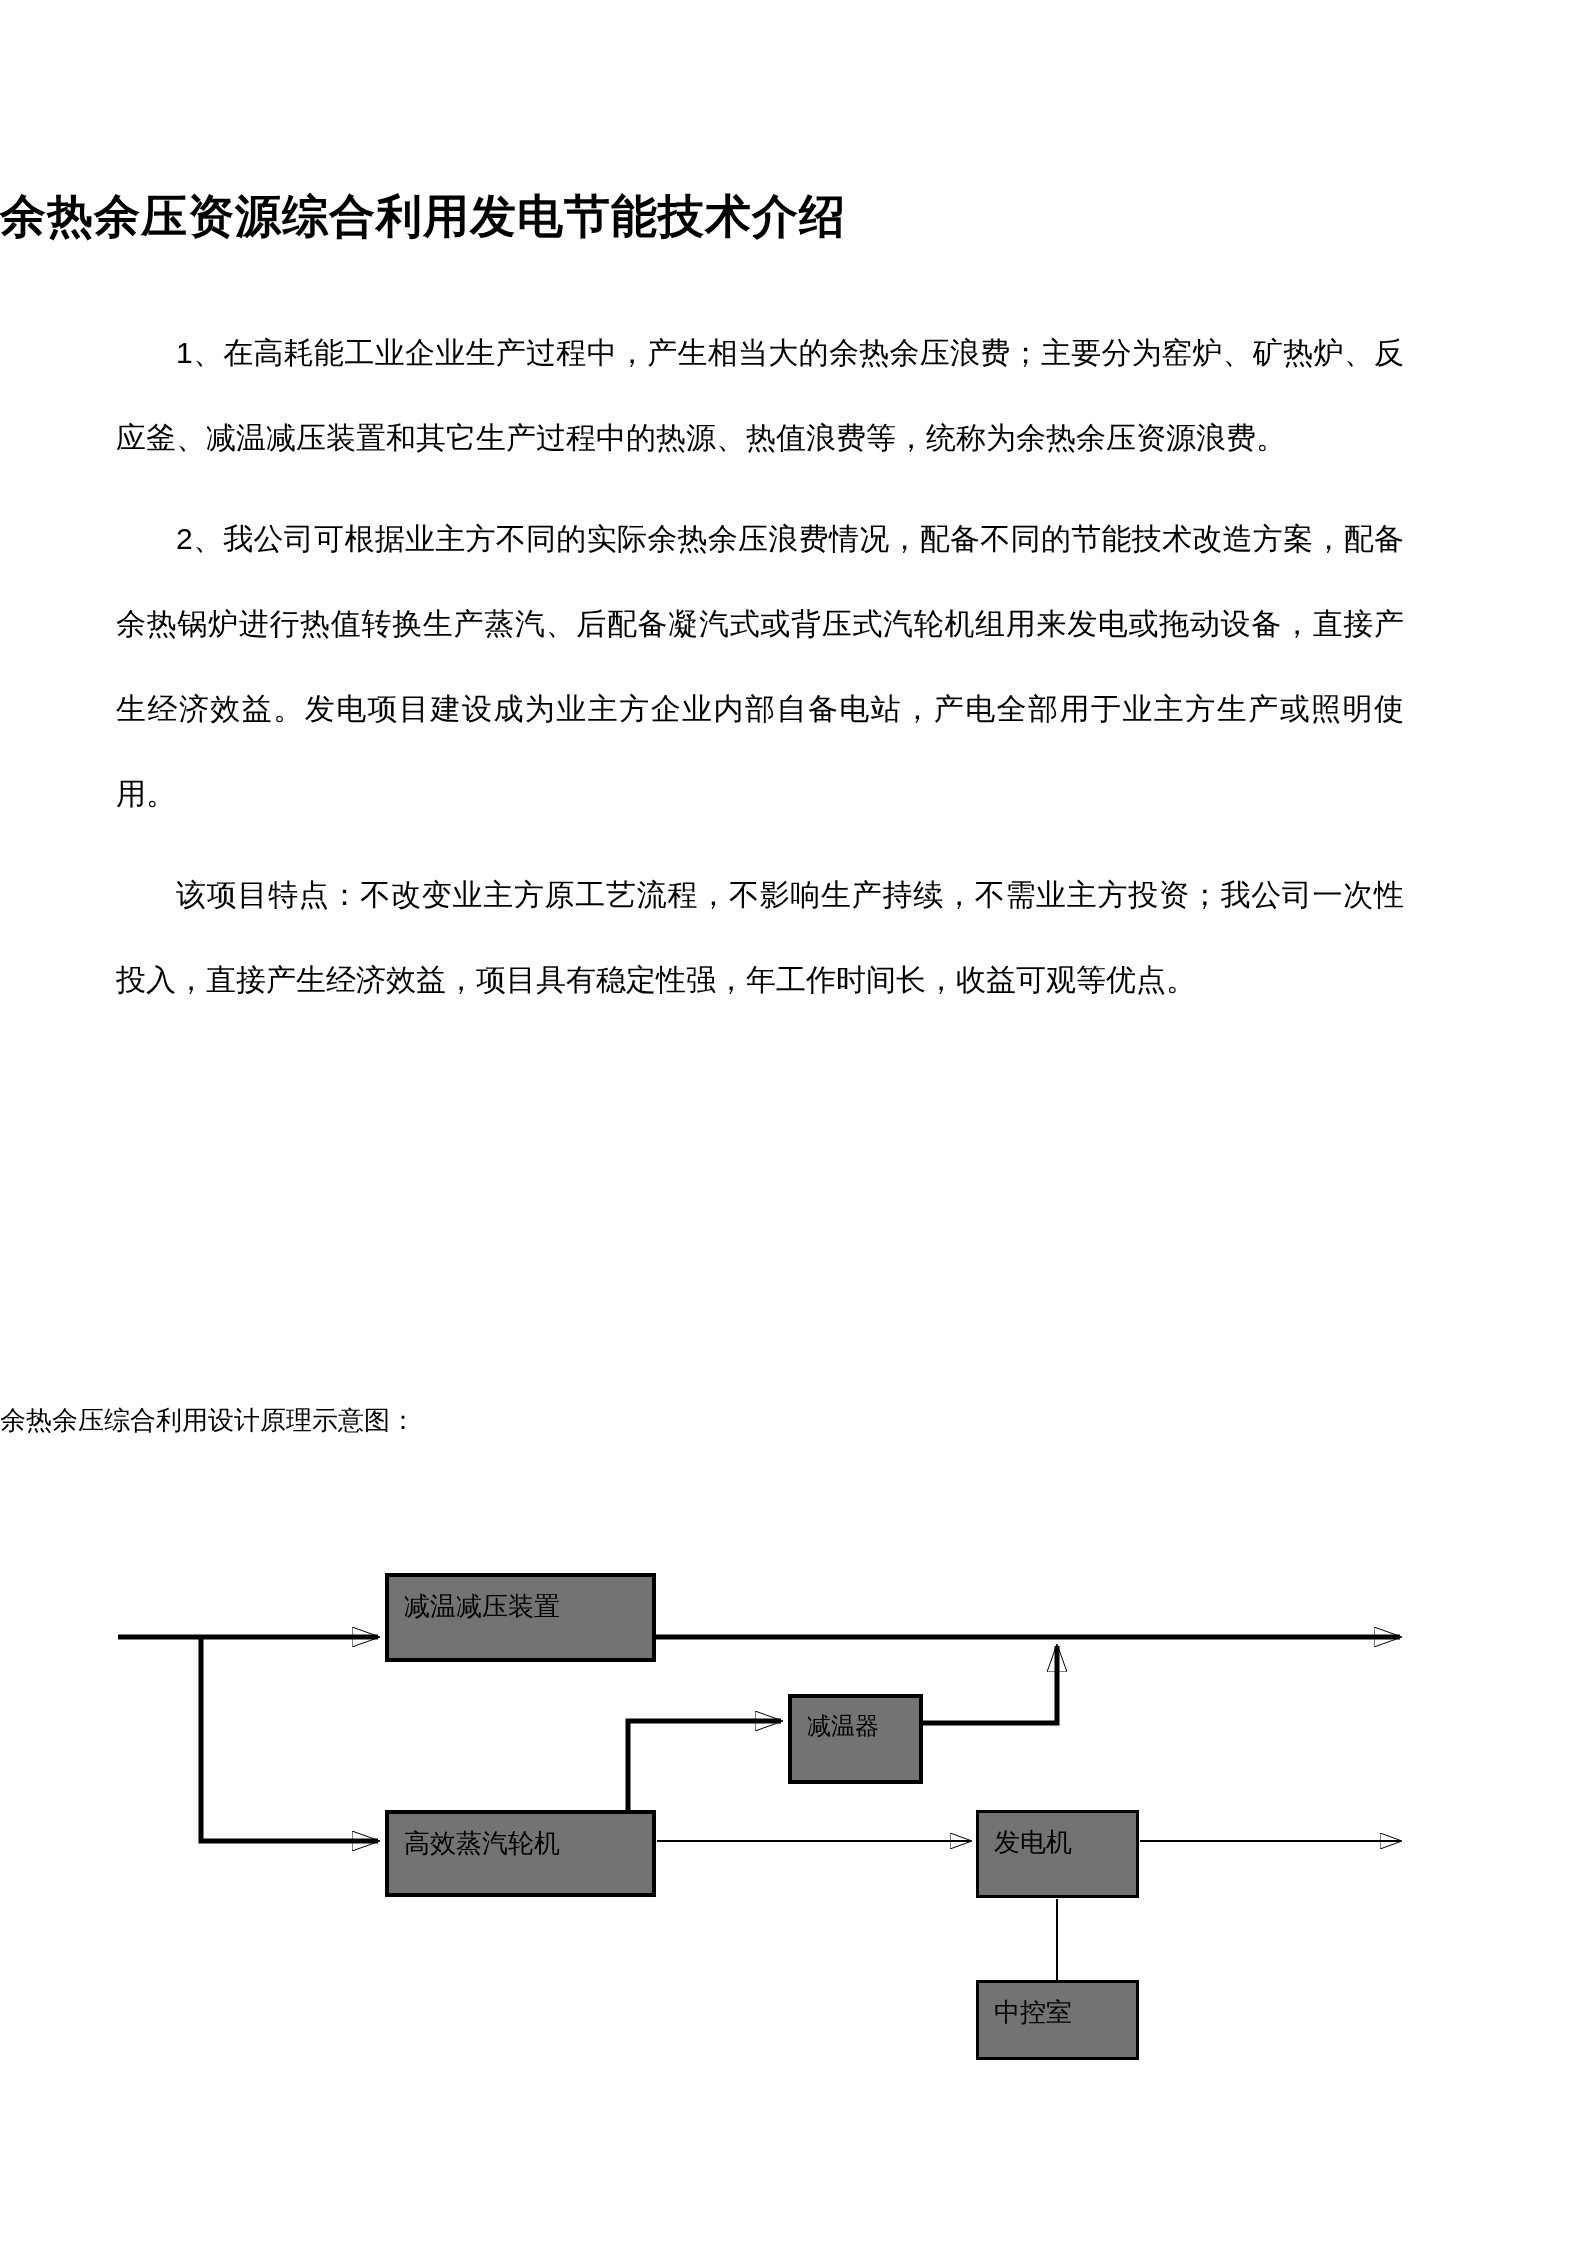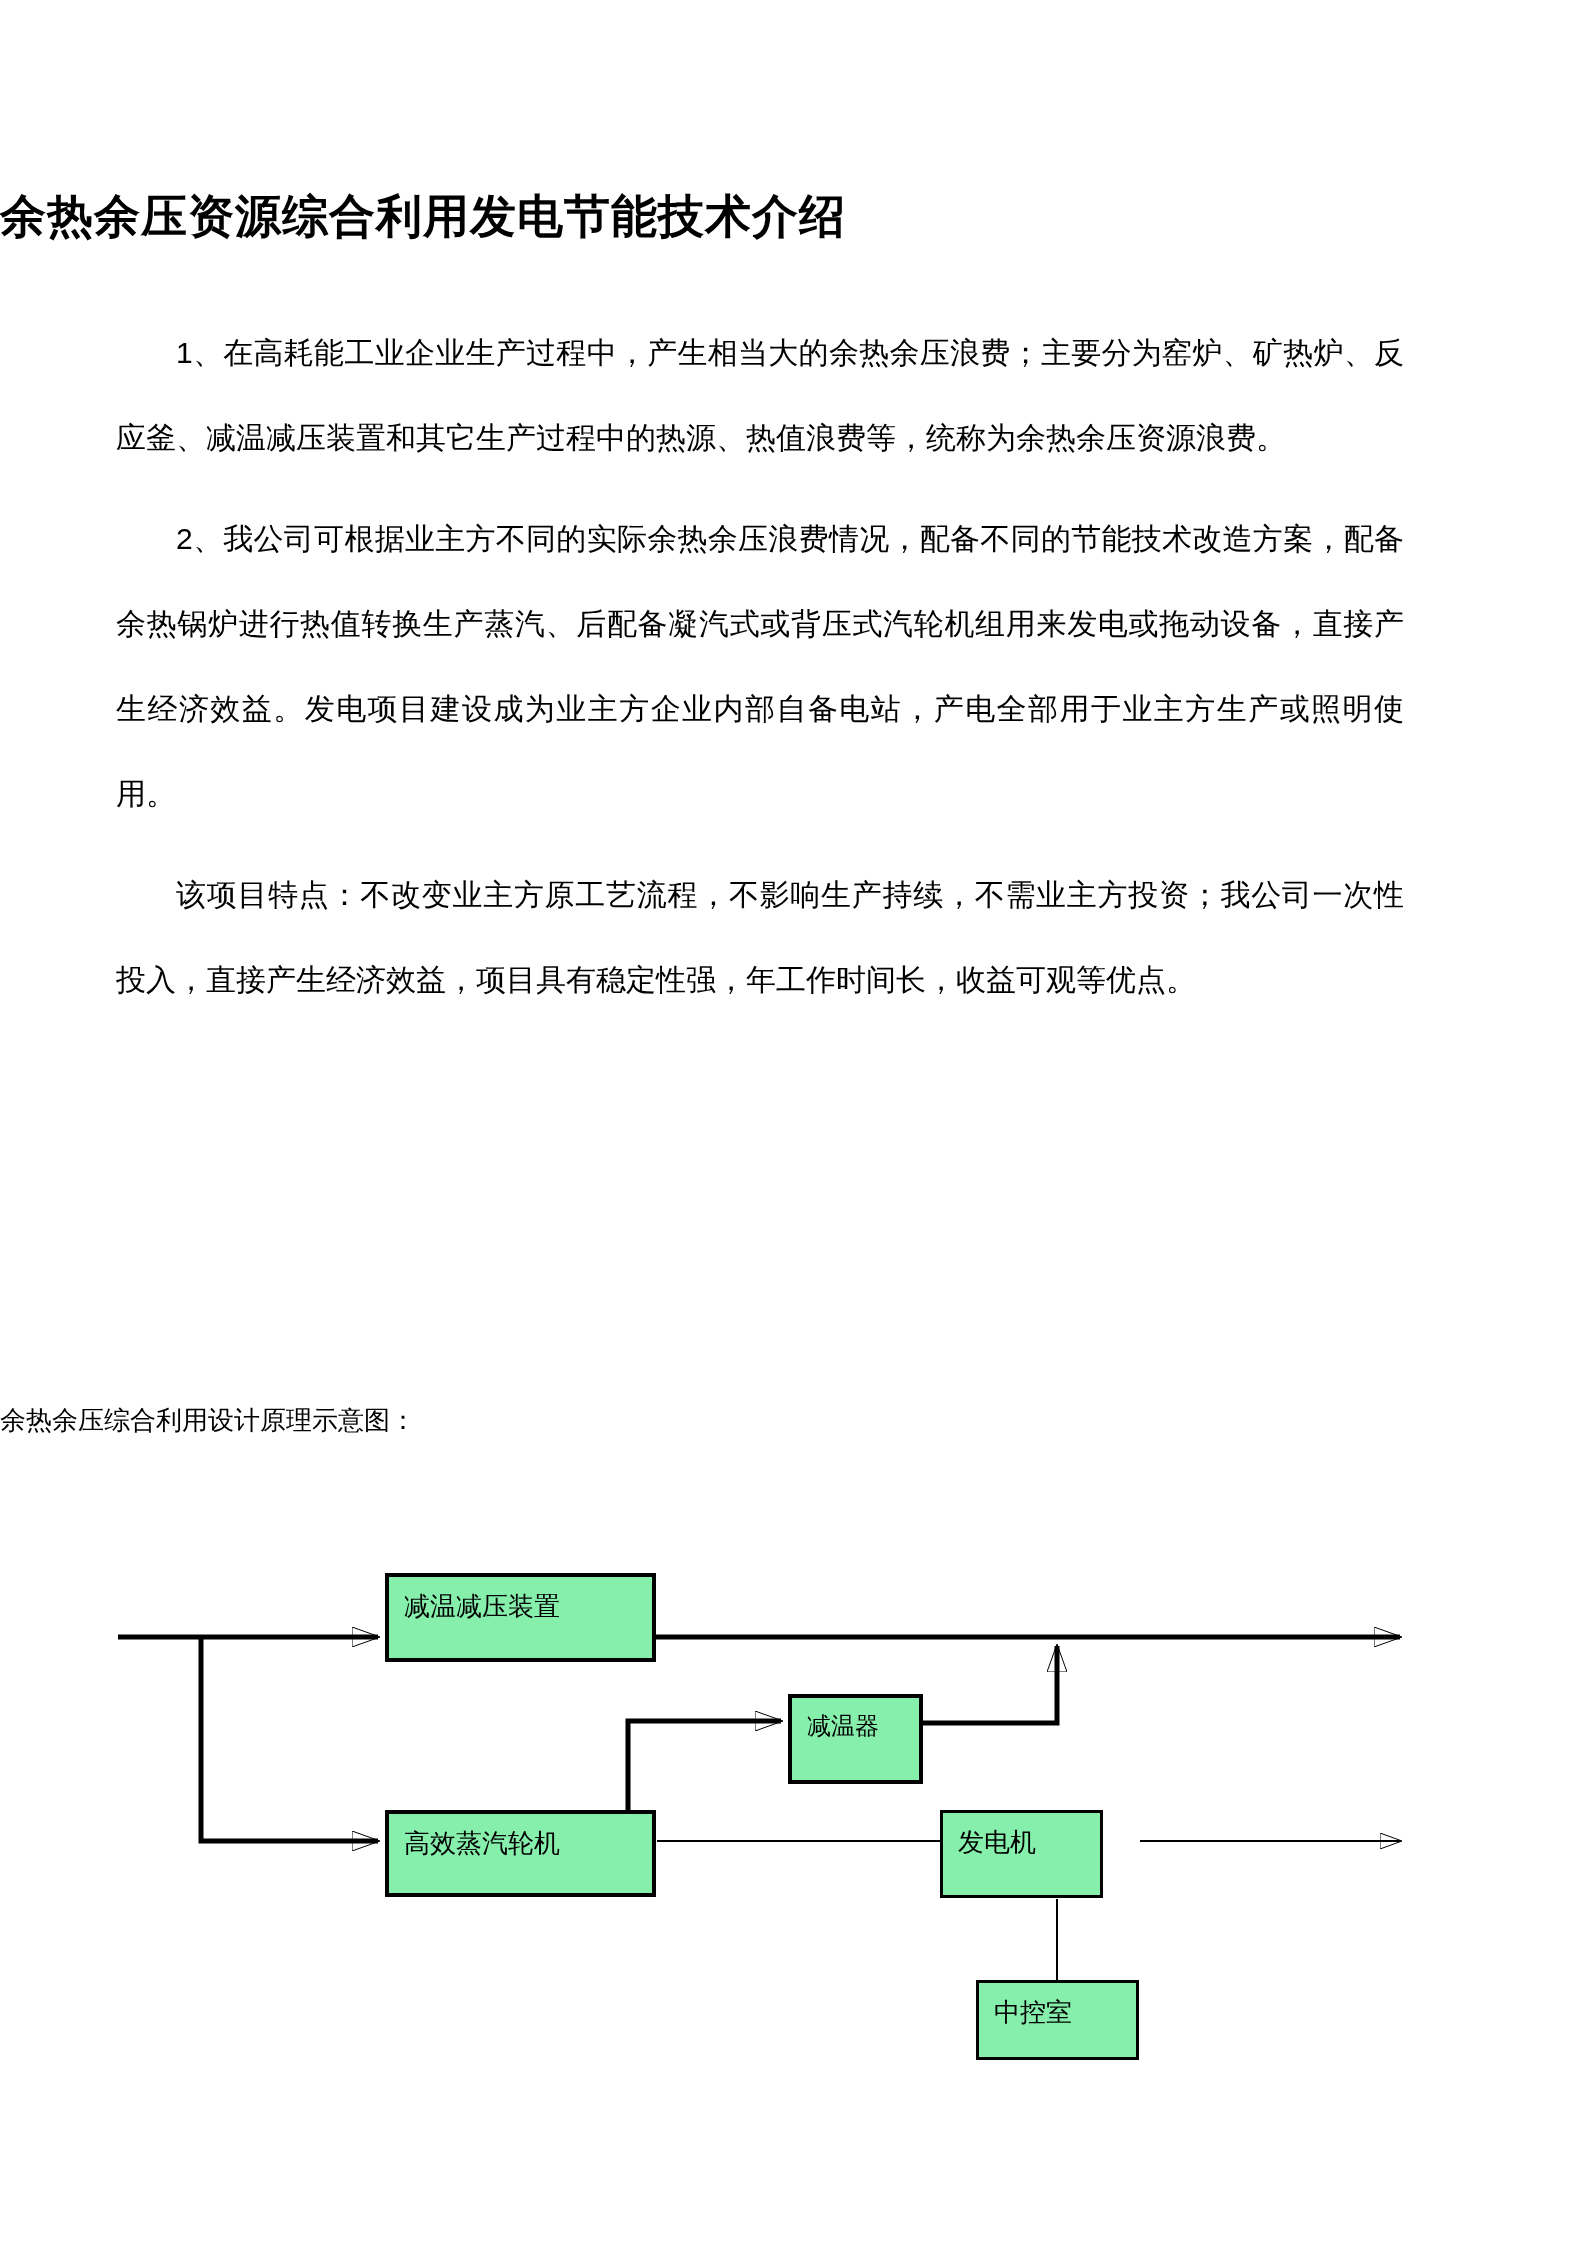--- a/index.html
+++ b/index.html
@@ -59,30 +59,30 @@
   .connectors path {
     fill: none;
     stroke: #000000;
   }
   .connectors .thick { stroke-width: 5px; }
   .connectors .thin  { stroke-width: 2px; }
   .box {
     position: absolute;
     z-index: 2;
     box-sizing: border-box;
-    background: #86efac;
+    background: #737373;
     border: 4px solid #000000;
     font-size: 26px;
     padding: 12px 0 0 15px;
     white-space: nowrap;
   }
   .box-prv       { left: 385px;  top: 1573px; width: 271px; height: 89px; }
   .box-attemp    { left: 788px;  top: 1694px; width: 135px; height: 90px; font-size: 24px; }
   .box-turbine   { left: 385px;  top: 1810px; width: 271px; height: 87px; }
-  .box-generator { left: 940px;  top: 1810px; width: 163px; height: 88px; border-width: 3px; }
+  .box-generator { left: 976px;  top: 1810px; width: 163px; height: 88px; border-width: 3px; }
   .box-control   { left: 976px;  top: 1980px; width: 163px; height: 80px; border-width: 3px; }
 </style>
 </head>
 <body>
 
 <div class="page">
 
   <h1 class="title">余热余压资源综合利用发电节能技术介绍</h1>
 
   <div class="body-text">

